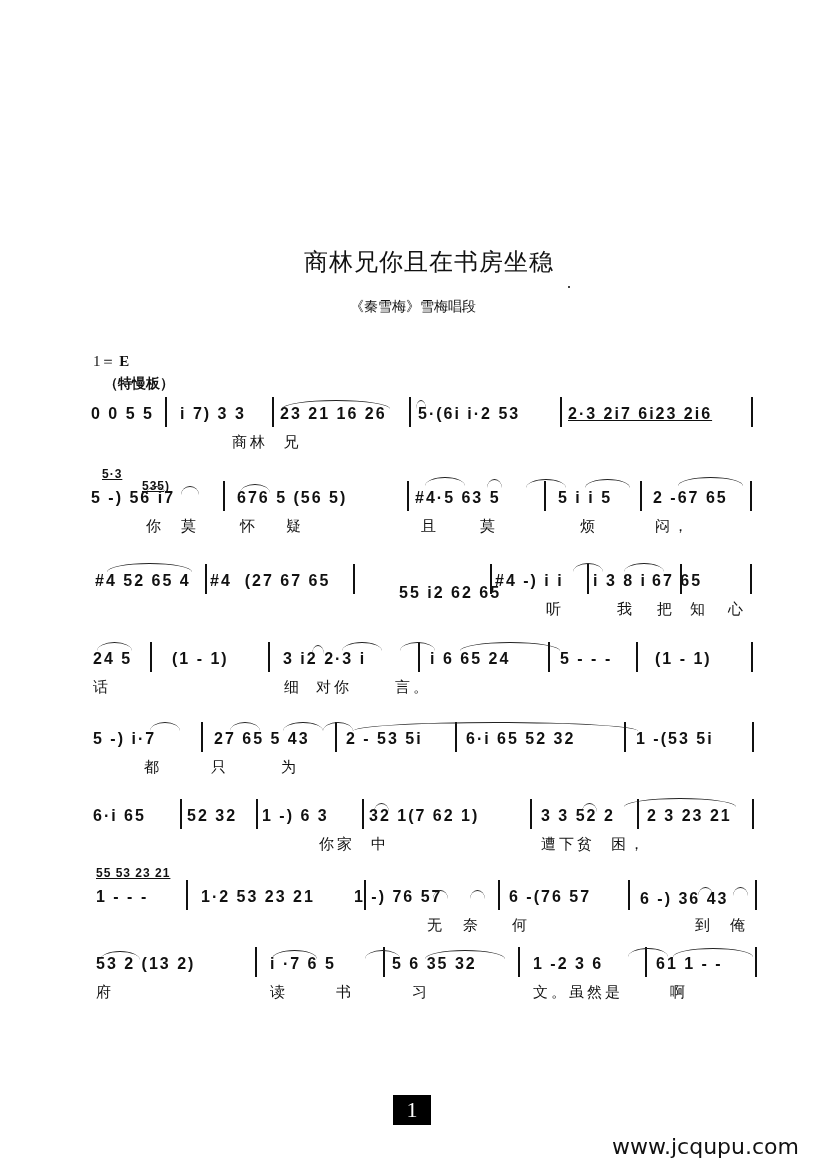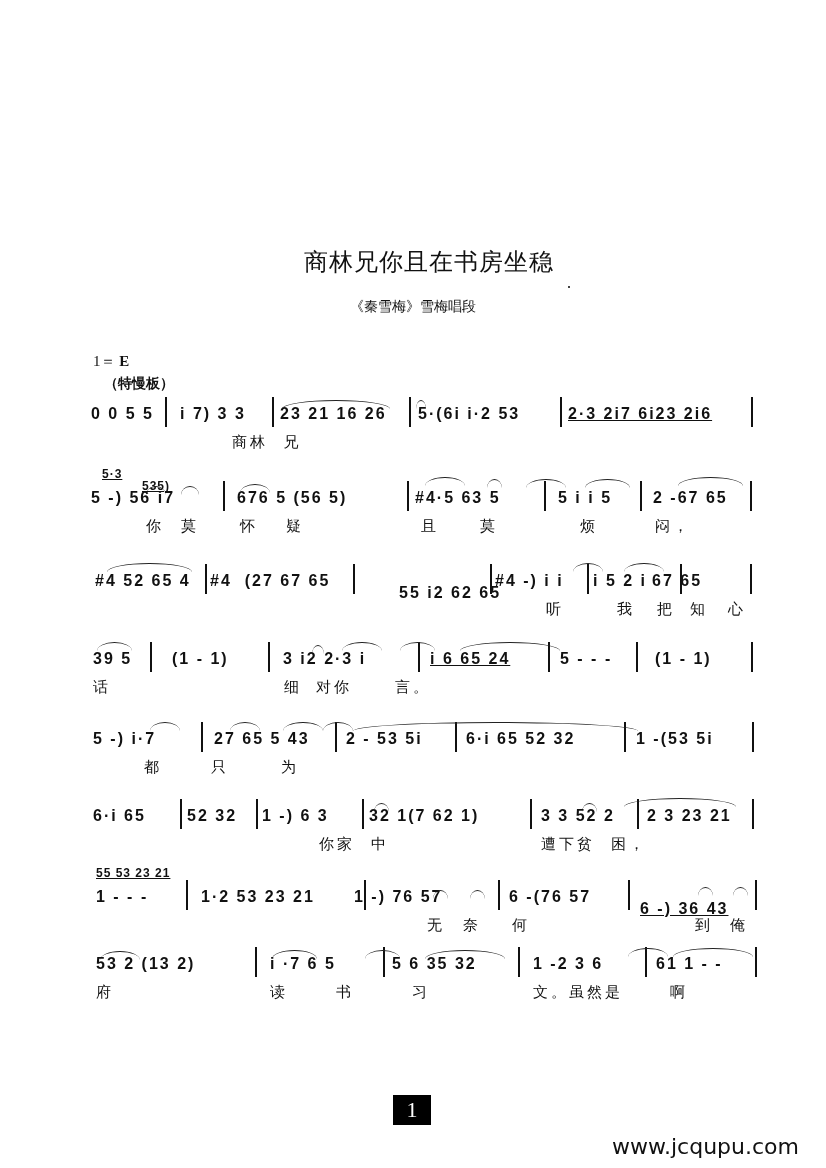--- a/index.html
+++ b/index.html
@@ -66,39 +66,39 @@
         <span class="lyr" style="left: 421px; top: 30px;">且</span>
         <span class="lyr" style="left: 480px; top: 30px;">莫</span>
         <span class="lyr" style="left: 580px; top: 30px;">烦</span>
         <span class="lyr" style="left: 655px; top: 30px;">闷，</span>
       </div>
       <div class="row" style="top: 570px;">
         <span class="seg" style="left: 95px; top: 2px;">#4 52 65 4</span>
         <span class="seg" style="left: 210px; top: 2px;">#4  (27 67 65</span>
         <span class="seg" style="left: 364px; top: 14px; margin-left: 35px;">55 i2 62 65</span>
         <span class="seg" style="left: 495px; top: 2px;">#4 -) i i</span>
-        <span class="seg" style="left: 593px; top: 2px;">i 5 2 i</span>
+        <span class="seg" style="left: 593px; top: 2px;">i 3 8 i</span>
         <span class="seg" style="left: 652px; top: 2px;">67 65</span>
         <div class="bar" style="left: 205px; top: -6px;"></div>
         <div class="bar" style="left: 353px; top: -6px;"></div>
         <div class="bar" style="left: 490px; top: -6px;"></div>
         <div class="bar" style="left: 587px; top: -6px;"></div>
         <div class="bar" style="left: 680px; top: -6px;"></div>
         <div class="bar" style="left: 750px; top: -6px;"></div>
         <span class="lyr" style="left: 546px; top: 30px;">听</span>
         <span class="lyr" style="left: 617px; top: 30px;">我</span>
         <span class="lyr" style="left: 657px; top: 30px;">把</span>
         <span class="lyr" style="left: 690px; top: 30px;">知</span>
         <span class="lyr" style="left: 728px; top: 30px;">心</span>
       </div>
       <div class="row" style="top: 648px;">
-        <span class="seg" style="left: 93px; top: 2px;">39 5</span>
+        <span class="seg" style="left: 93px; top: 2px;">24 5</span>
         <span class="seg" style="left: 172px; top: 2px;">(1 - 1)</span>
         <span class="seg" style="left: 283px; top: 2px;">3 i2 2·3 i</span>
-        <span class="seg" style="left: 430px; top: 2px; text-decoration: underline;">i 6 65 24</span>
+        <span class="seg" style="left: 430px; top: 2px;">i 6 65 24</span>
         <span class="seg" style="left: 560px; top: 2px;">5 - - -</span>
         <span class="seg" style="left: 655px; top: 2px;">(1 - 1)</span>
         <div class="bar" style="left: 150px; top: -6px;"></div>
         <div class="bar" style="left: 268px; top: -6px;"></div>
         <div class="bar" style="left: 418px; top: -6px;"></div>
         <div class="bar" style="left: 548px; top: -6px;"></div>
         <div class="bar" style="left: 636px; top: -6px;"></div>
         <div class="bar" style="left: 751px; top: -6px;"></div>
         <span class="lyr" style="left: 93px; top: 30px;">话</span>
         <span class="lyr" style="left: 284px; top: 30px;">细</span>
@@ -137,21 +137,21 @@
         <span class="lyr" style="left: 371px; top: 30px;">中</span>
         <span class="lyr" style="left: 541px; top: 30px;">遭下贫</span>
         <span class="lyr" style="left: 611px; top: 30px;">困，</span>
       </div>
       <div class="row" style="top: 886px;">
         <span class="small" style="left: 96px; top: -20px;">55 53 23 21</span>
         <span class="seg" style="left: 96px; top: 2px;">1 - - -</span>
         <span class="seg" style="left: 201px; top: 2px;">1·2 53 23 21</span>
         <span class="seg" style="left: 354px; top: 2px;">1 -) 76 57</span>
         <span class="seg" style="left: 509px; top: 2px;">6 -(76 57</span>
-        <span class="seg" style="left: 640px; top: 14px; text-decoration: underline;">6 -) 36 43</span>
+        <span class="seg" style="left: 640px; top: 4px;">6 -) 36 43</span>
         <div class="bar" style="left: 186px; top: -6px;"></div>
         <div class="bar" style="left: 364px; top: -6px;"></div>
         <div class="bar" style="left: 498px; top: -6px;"></div>
         <div class="bar" style="left: 628px; top: -6px;"></div>
         <div class="bar" style="left: 755px; top: -6px;"></div>
         <span class="lyr" style="left: 427px; top: 30px;">无</span>
         <span class="lyr" style="left: 463px; top: 30px;">奈</span>
         <span class="lyr" style="left: 512px; top: 30px;">何</span>
         <span class="lyr" style="left: 695px; top: 30px;">到</span>
         <span class="lyr" style="left: 730px; top: 30px;">俺</span>

